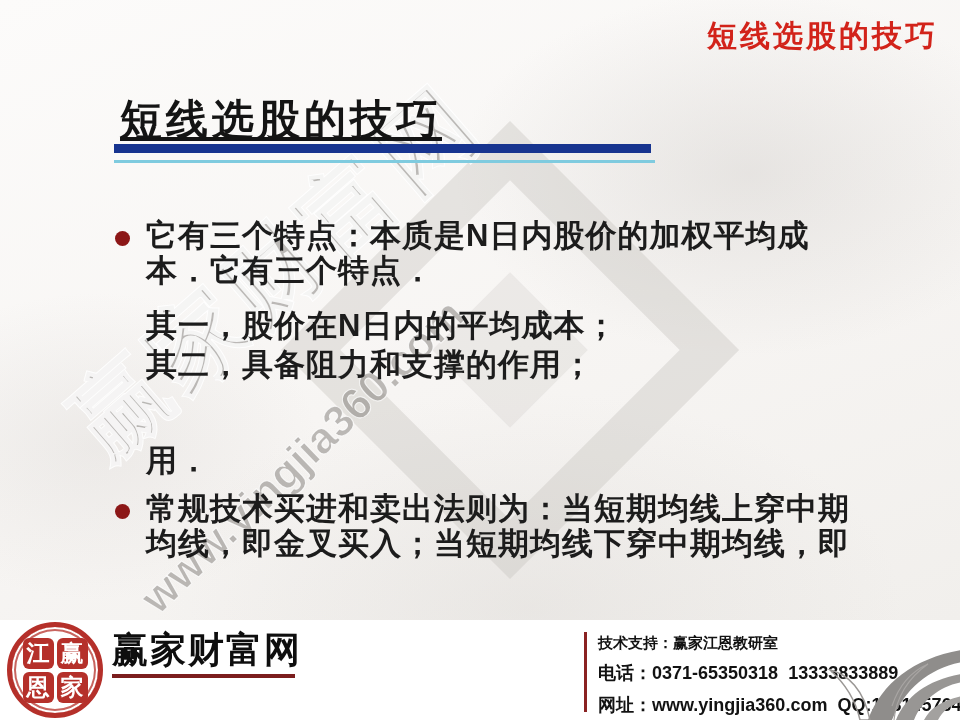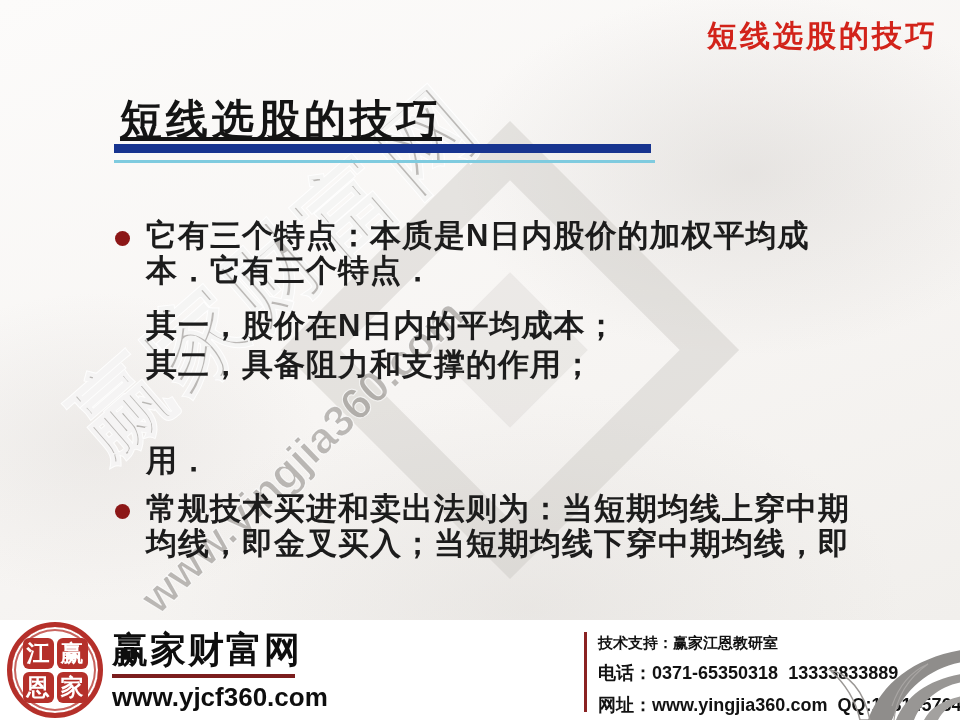--- a/index.html
+++ b/index.html
@@ -133,21 +133,20 @@
   <div class="seal">
     <div class="seal-grid">
       <div class="seal-cell">江</div>
       <div class="seal-cell">赢</div>
       <div class="seal-cell">恩</div>
       <div class="seal-cell">家</div>
     </div>
   </div>
   <div class="brand-title">赢家财富网</div>
   <div class="brand-underline"></div>
-  <div class="brand-site">www.yjcf360.com</div>
   <div class="footer-divider"></div>
   <div class="footer-info">
     <p class="info-support">技术支持：赢家江恩教研室</p>
     <p class="info-phone">电话：0371-65350318  13333833889</p>
     <p class="info-web">网址：www.yingjia360.com  QQ:1731457646</p>
   </div>
   <svg class="swoosh" viewBox="0 0 150 92">
     <path d="M152,22 C105,30 72,54 58,92 L82,92 C95,60 120,40 152,34 Z" fill="#8f8d8b"></path>
     <path d="M152,46 C118,52 96,68 86,92 L104,92 C112,72 130,58 152,54 Z" fill="#989694"></path>
     <path d="M152,68 C133,72 120,80 114,92 L128,92 C133,82 142,76 152,74 Z" fill="#a3a19f"></path>

